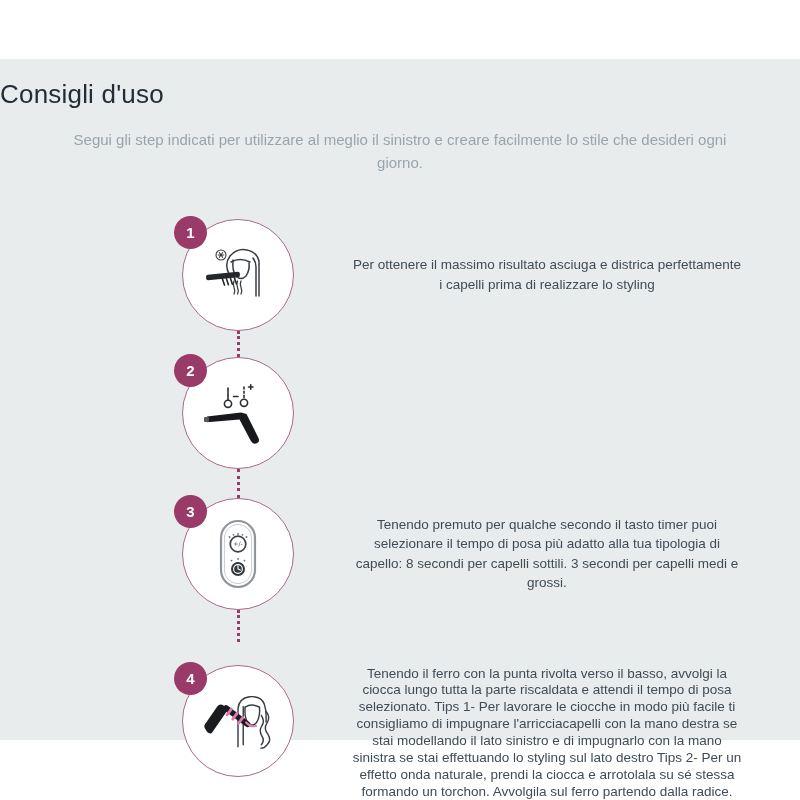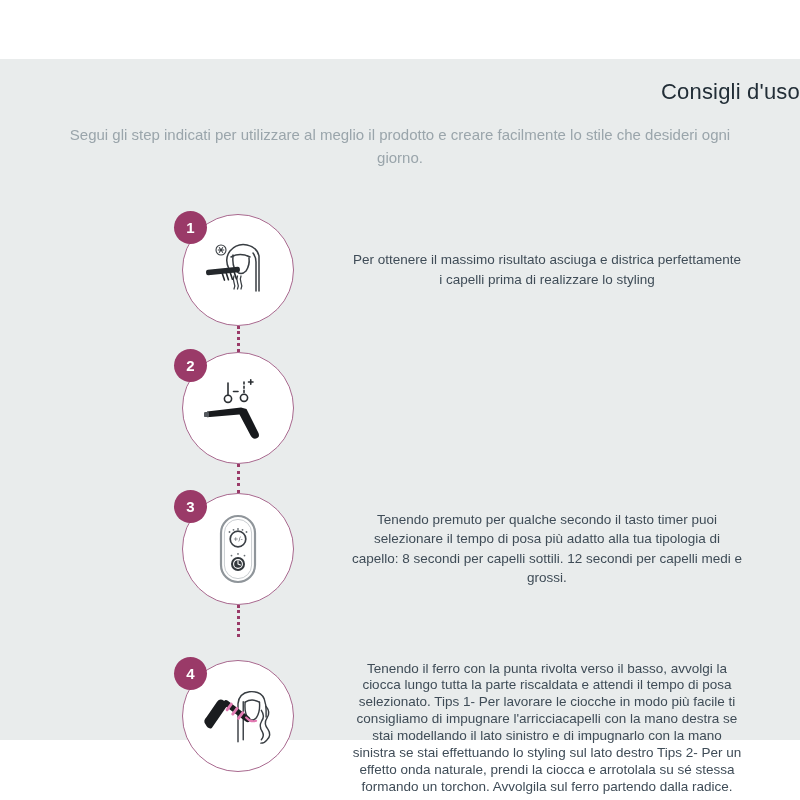--- a/index.html
+++ b/index.html
@@ -6,22 +6,22 @@
   body{
     width:800px;height:800px;overflow:hidden;background:#ffffff;
     font-family:"Liberation Sans","DejaVu Sans",sans-serif;
     -webkit-font-smoothing:antialiased;
   }
   .band{
     margin-top:59px;height:681px;background:#e9ecec;box-sizing:border-box;
     padding-top:14px;
   }
   .title{
-    margin:6px 0 18px 0;text-align:right;font-size:22px;font-weight:400;
-    color:#222e37;letter-spacing:.2px;padding-left:46px;
+    margin:6px 0 18px 0;text-align:left;font-size:26px;font-weight:400;
+    color:#222e37;letter-spacing:.2px;
   }
   .subtitle{
     margin:0 auto;text-align:center;font-size:15px;color:#9aa5ab;
     line-height:1.55;white-space:pre-line;max-width:700px;
   }
   .steps{margin:44px 0 0 182px;}
   .step{display:flex;align-items:center;}
   .icon-wrap{position:relative;width:112px;height:112px;flex:none;}
   .circle{
     width:112px;height:112px;border-radius:50%;background:#ffffff;
@@ -44,21 +44,21 @@
   .connector.c2{height:29px;}
   .connector.c3{height:32px;}
   svg{display:block;}
 </style>
 </head>
 <body>
 
 <div>
   <section class="band">
     <h1 class="title">Consigli d'uso</h1>
-    <p class="subtitle">Segui gli step indicati per utilizzare al meglio il prodotto e creare facilmente lo stile che desideri ogni
+    <p class="subtitle">Segui gli step indicati per utilizzare al meglio il sinistro e creare facilmente lo stile che desideri ogni
 giorno.</p>
 
     <div class="steps">
 
       <div class="step">
         <div class="icon-wrap">
           <div class="circle">
             <svg width="74" height="74" viewBox="0 0 74 74">
               <g fill="none" stroke="#383d42" stroke-width="1.5" stroke-linecap="round">
                 <path d="M28 36 Q23 26 29 18 Q36 10 46 12 Q56 14 58 23 L58 58"></path>
@@ -133,21 +133,21 @@
               </g>
               <circle cx="37" cy="52" r="7" fill="#33383d"></circle>
               <circle cx="37" cy="52" r="4.4" fill="none" stroke="#ffffff" stroke-width="1.1"></circle>
               <path d="M37 52 V48.8 M37 52 L39.4 53" stroke="#ffffff" stroke-width="1.1" stroke-linecap="round" fill="none"></path>
             </svg>
           </div>
           <div class="badge">3</div>
         </div>
         <p class="step-text">Tenendo premuto per qualche secondo il tasto timer puoi
 selezionare il tempo di posa più adatto alla tua tipologia di
-capello: 8 secondi per capelli sottili. 12 secondi per capelli medi e
+capello: 8 secondi per capelli sottili. 3 secondi per capelli medi e
 grossi.</p>
       </div>
 
       <div class="connector c3"></div>
 
       <div class="step compact">
         <div class="icon-wrap">
           <div class="circle">
             <svg width="80" height="72" viewBox="0 0 84 74">
               <g fill="none" stroke="#383d42" stroke-width="1.5" stroke-linecap="round">

